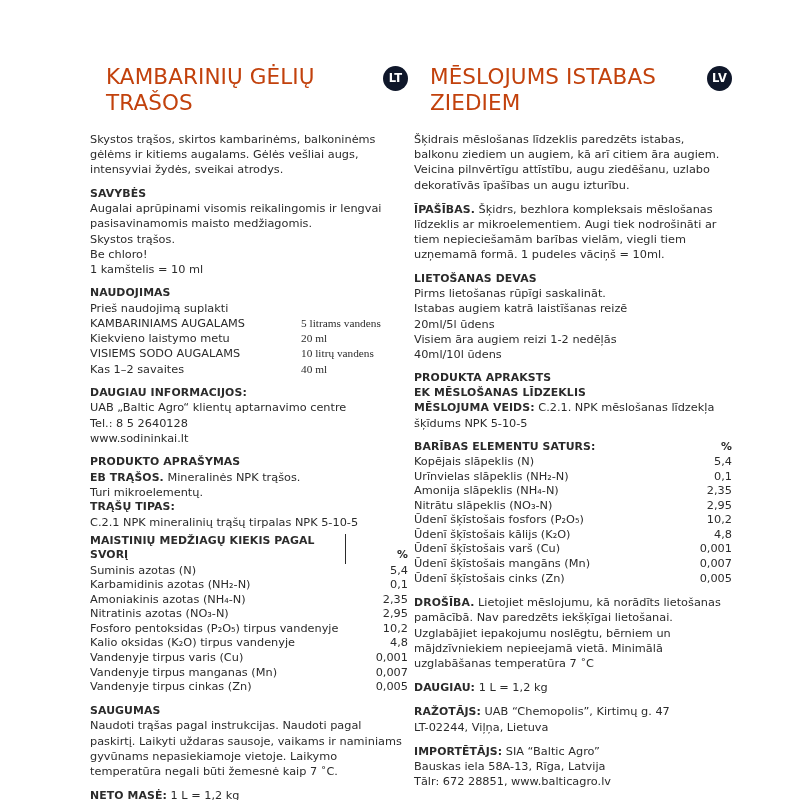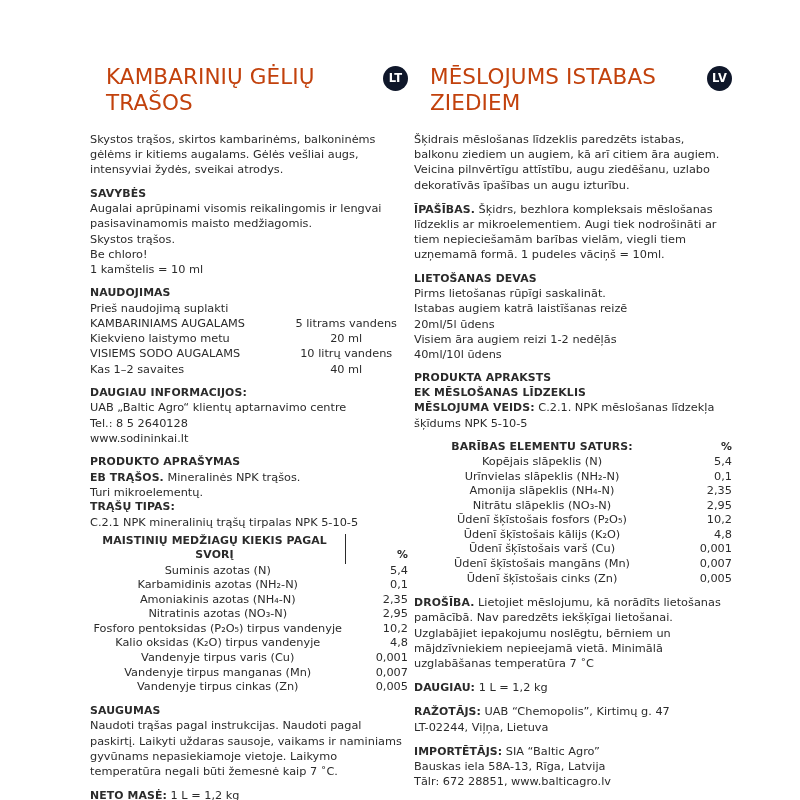--- a/index.html
+++ b/index.html
@@ -85,31 +85,32 @@
     border-collapse: collapse;
     font-size: 11.3px;
     line-height: 15.2px;
   }
   .kv-table td {
     padding: 0;
     vertical-align: top;
     white-space: nowrap;
   }
   .kv-table td.val {
-    text-align: center;
+    text-align: left;
     padding-left: 8px;
+    font-family: Liberation Serif, serif;
   }
 
   .nutri-table {
     width: 100%;
     border-collapse: collapse;
     font-size: 11.3px;
     line-height: 14.6px;
   }
-  .nutri-table td { padding: 0; vertical-align: bottom; text-align: center; }
+  .nutri-table td { padding: 0; vertical-align: bottom; }
   .nutri-table td.val { text-align: right; width: 56px; padding-left: 6px; }
   .nutri-table tr.head td {
     font-size: 10.9px;
     font-weight: bold;
     letter-spacing: 0.1px;
     padding-bottom: 0.5px;
   }
   .nutri-table tr.head td.name { border-right: 1px solid #2b2b2b; padding-right: 6px; }
   .nutri-table.no-rule tr.head td.name { border-right: none; padding-right: 0; }
 

